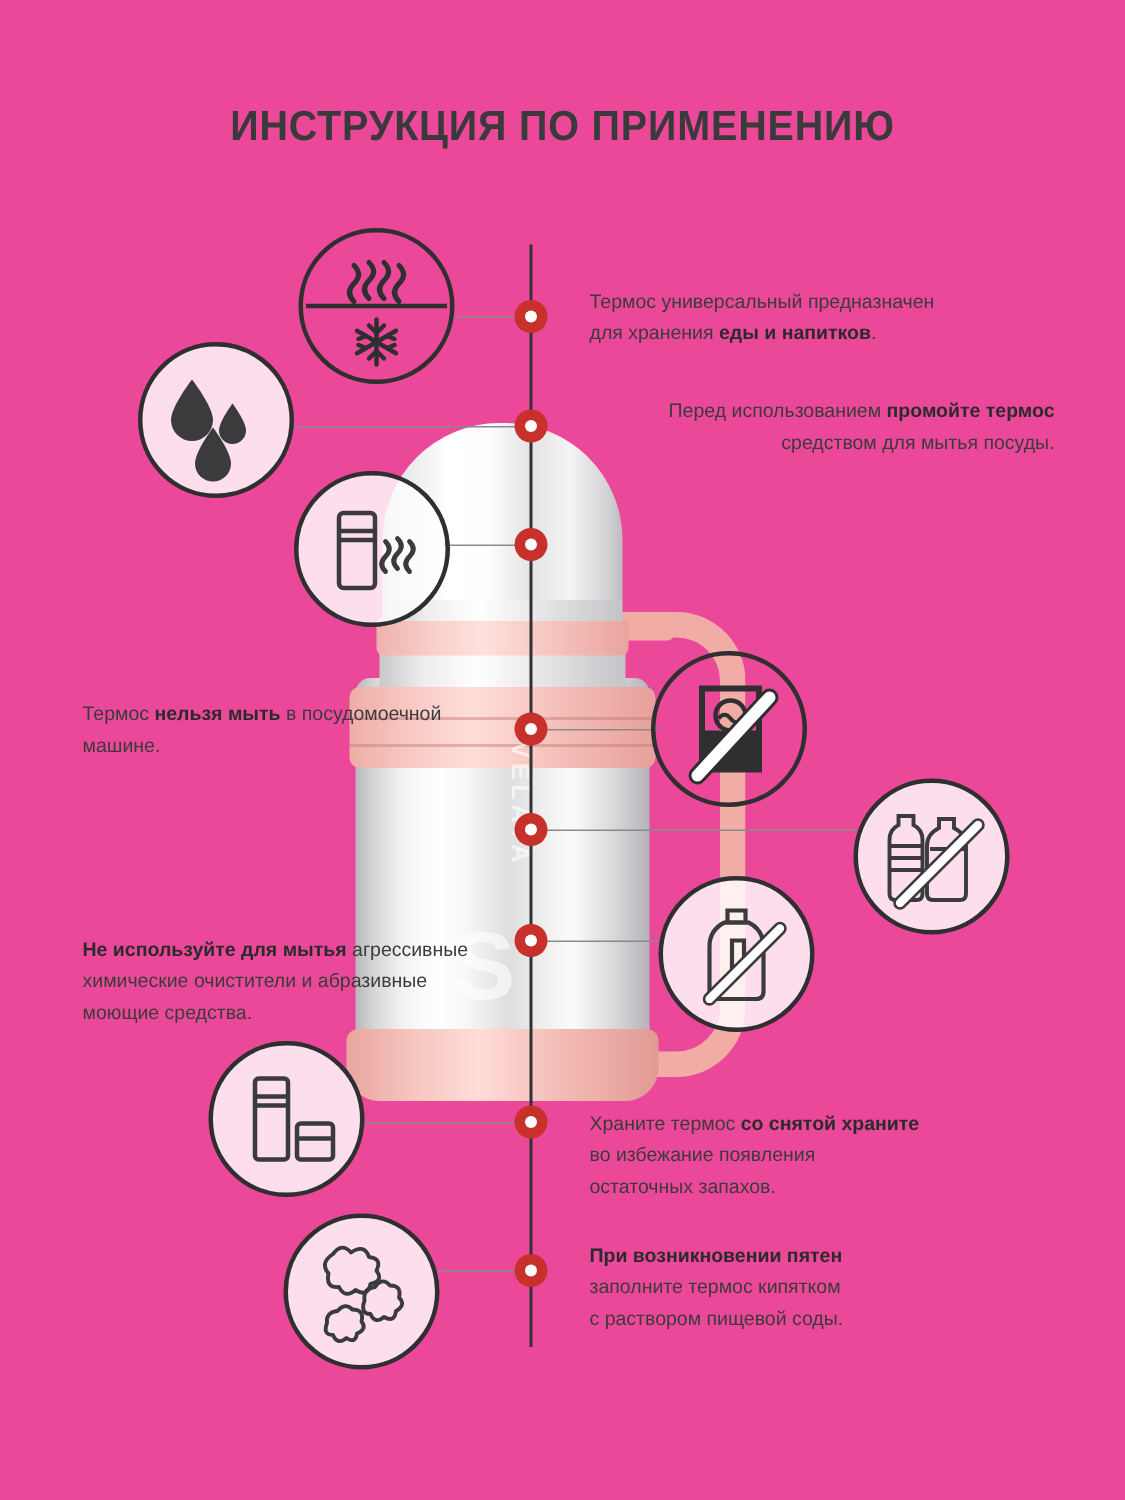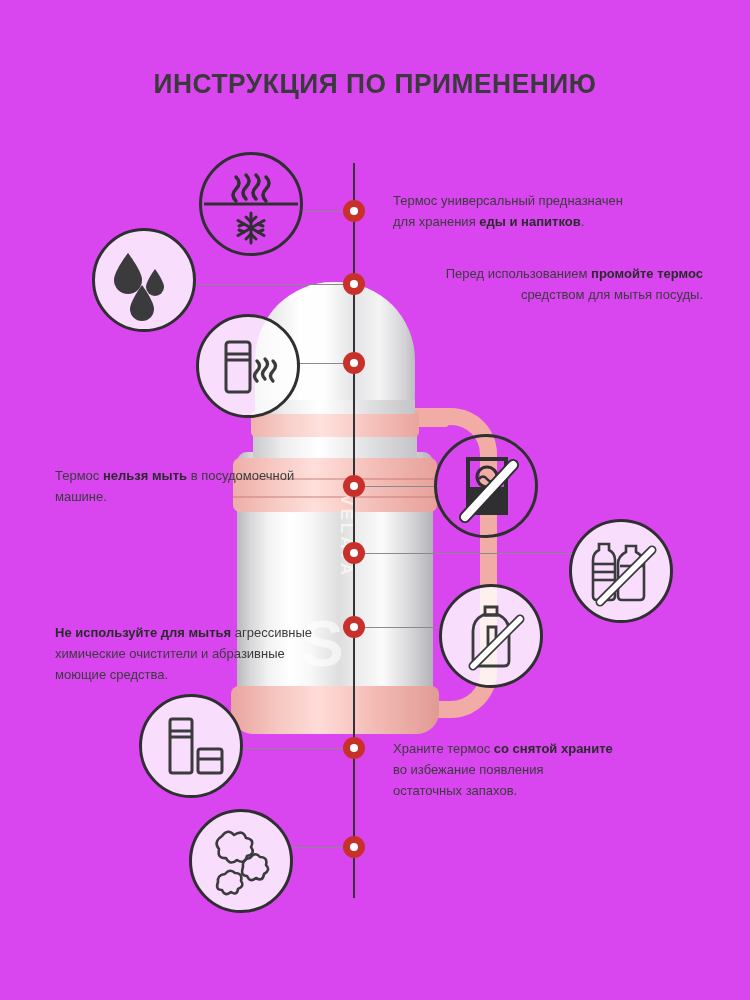--- a/index.html
+++ b/index.html
@@ -4,21 +4,21 @@
 <style>
   html, body {
     margin: 0;
     padding: 0;
     background: #ffffff;
   }
   #page {
     position: relative;
     width: 750px;
     height: 1000px;
-    background: #d946ef;
+    background: #ec4899;
     overflow: hidden;
     font-family: "Liberation Sans", sans-serif;
     -webkit-font-smoothing: antialiased;
   }
 
   
   .title {
     position: absolute;
     left: 0;
     top: 68px;
@@ -394,14 +394,19 @@
     <span>химические очистители и абразивные</span><br>
     <span>моющие средства.</span>
   </div>
 
   <div class="txt right" style="left:393px; top:738px; width:310px;">
     <span>Храните термос </span><b>со снятой храните</b><br>
     <span>во избежание появления</span><br>
     <span>остаточных запахов.</span>
   </div>
 
+  <div class="txt right" style="left:393px; top:826px; width:310px;">
+    <b>При возникновении пятен</b><br>
+    <span>заполните термос кипятком</span><br>
+    <span>с раствором пищевой соды.</span>
+  </div>
 
 </div>
 
 </body></html>

